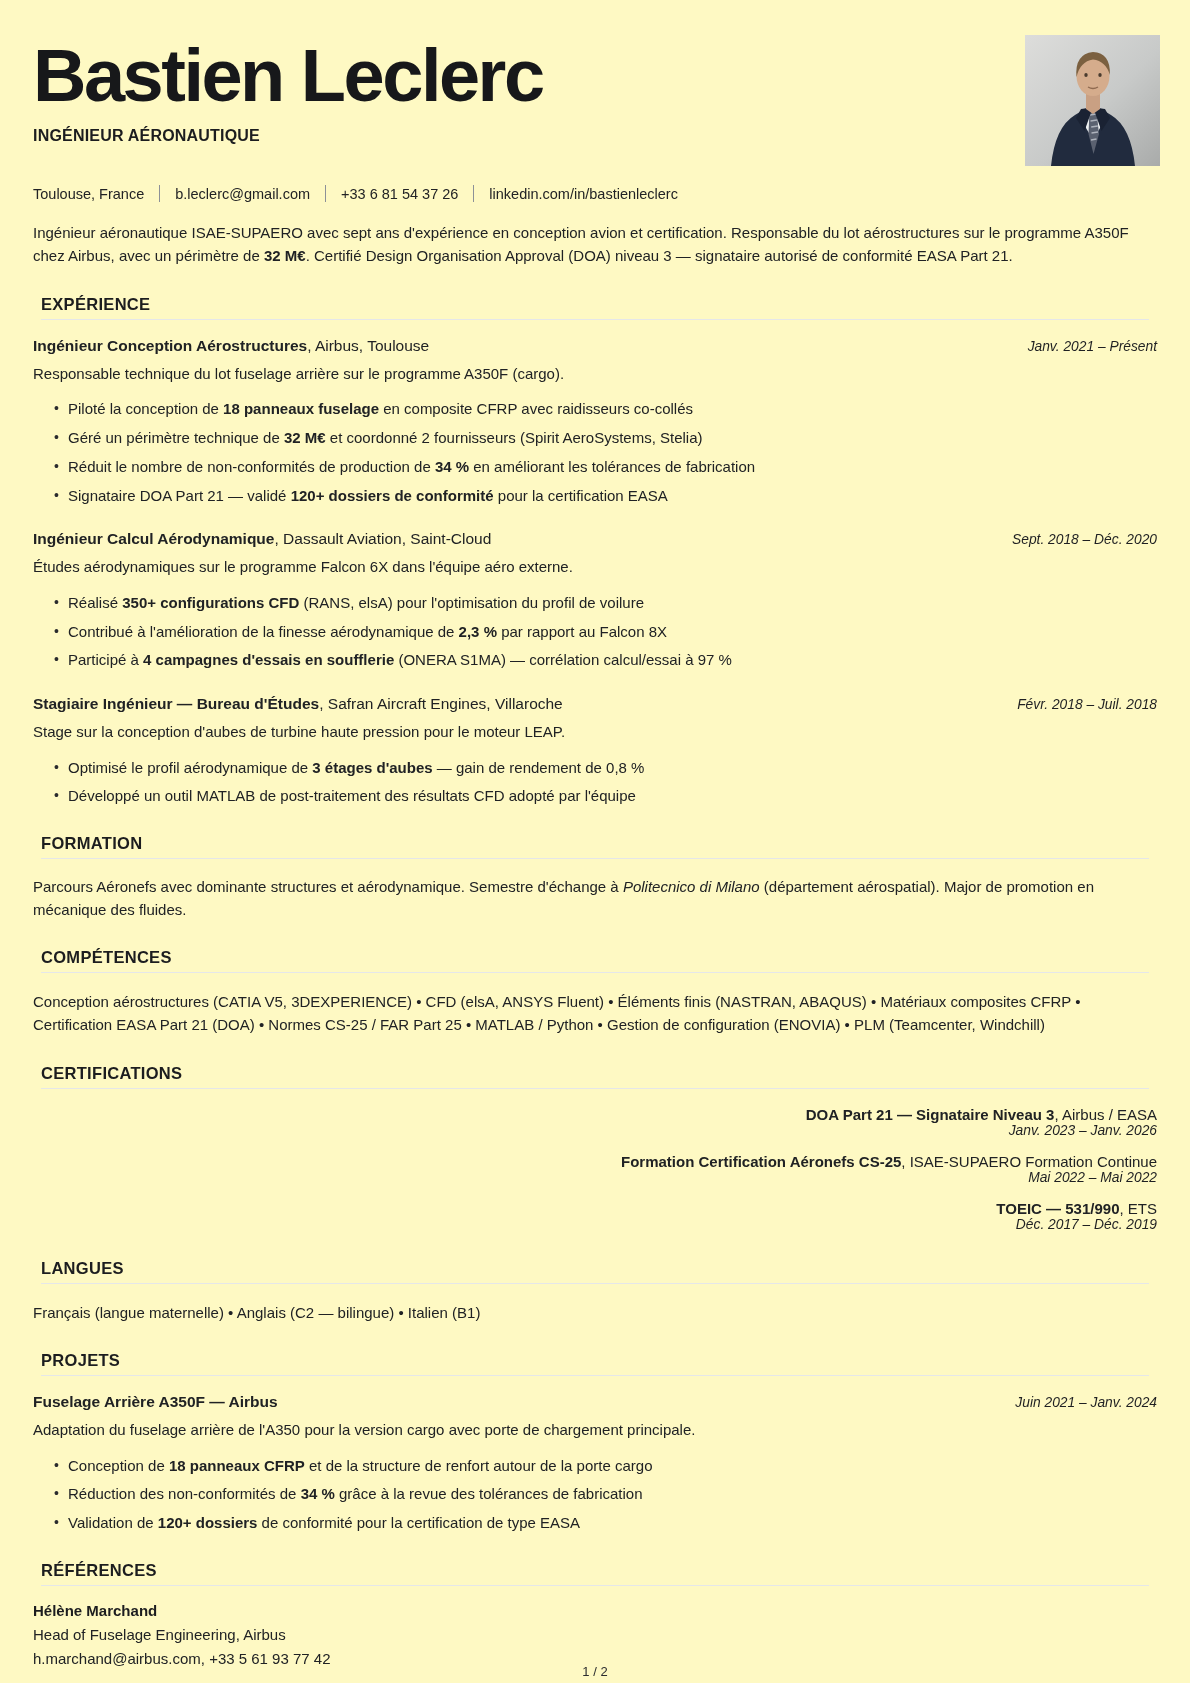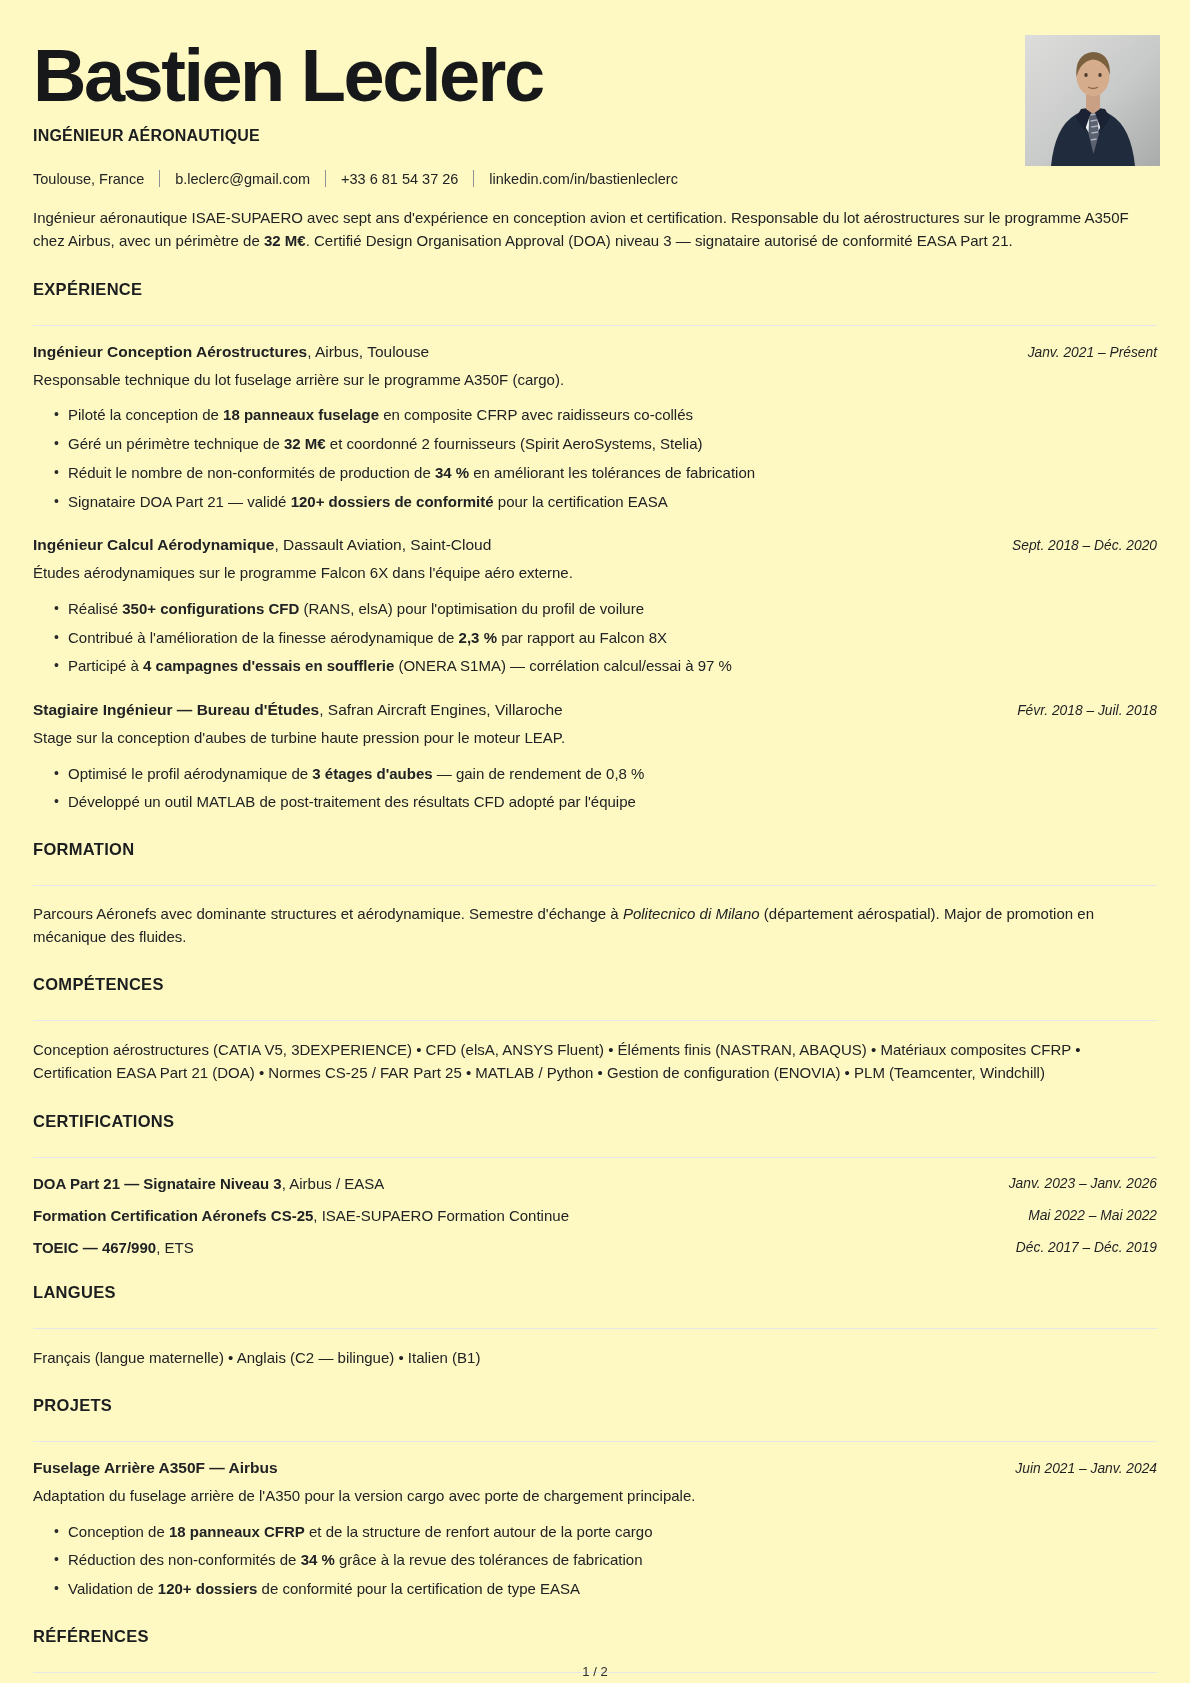--- a/index.html
+++ b/index.html
@@ -33,21 +33,21 @@
   }
   .photo {
     position: absolute;
     top: 35px;
     right: 30px;
     width: 135px;
     height: 131px;
     overflow: hidden;
   }
   .contact-row {
-    margin-top: 25px;
+    margin-top: 40px;
     display: flex;
     align-items: center;
     font-size: 14.5px;
     color: #222325;
   }
   .contact-sep {
     width: 1px;
     height: 17px;
     background: #8d9197;
     margin: 0 15px;
@@ -55,26 +55,26 @@
   .summary {
     margin-top: 19px;
     font-size: 15px;
     line-height: 1.56;
     color: #202224;
     max-width: 1124px;
   }
   
   .section { margin-top: 27px; }
   .section-heading {
-    margin: 0;
+    margin: 8px;
     font-size: 16.5px;
     font-weight: 700;
     letter-spacing: 0.3px;
     color: #1c1d1f;
-    padding-bottom: 26px;
+    padding-bottom: 5px;
     border-bottom: 1px solid #e5e7e9;
   }
   .entry { margin-top: 17px; }
   .entry + .entry { margin-top: 24px; }
   .entry-head {
     display: flex;
     justify-content: space-between;
     align-items: baseline;
   }
   .entry-title { font-size: 15.5px; color: #202224; }
@@ -110,23 +110,24 @@
   }
   .body-text {
     margin-top: 17px;
     font-size: 15px;
     line-height: 1.56;
     color: #202224;
   }
   .cert-row {
     display: flex;
     justify-content: space-between;
-    align-items: center;
+    align-items: flex-end;
     margin-top: 15px;
     font-size: 15px;
+    flex-direction: column;
   }
   .cert-row:first-of-type { margin-top: 17px; }
   .ref { margin-top: 16px; }
   .ref-name { font-size: 15px; font-weight: 700; color: #1c1d1f; }
   .ref-line { margin-top: 7px; font-size: 15px; color: #202224; }
   .footer {
     position: absolute;
     left: 0;
     right: 0;
     bottom: 4px;
@@ -239,21 +240,21 @@
     <h2 class="section-heading">CERTIFICATIONS</h2>
     <div class="cert-row">
       <div><span class="b" style="font-weight:700">DOA Part 21 — Signataire Niveau 3</span><span>, Airbus / EASA</span></div>
       <div class="dates">Janv. 2023 – Janv. 2026</div>
     </div>
     <div class="cert-row">
       <div><span class="b" style="font-weight:700">Formation Certification Aéronefs CS-25</span><span>, ISAE-SUPAERO Formation Continue</span></div>
       <div class="dates">Mai 2022 – Mai 2022</div>
     </div>
     <div class="cert-row">
-      <div><span class="b" style="font-weight:700">TOEIC — 467/990</span><span>, ETS</span></div>
+      <div><span class="b" style="font-weight:700">TOEIC — 531/990</span><span>, ETS</span></div>
       <div class="dates">Déc. 2017 – Déc. 2019</div>
     </div>
   </div>
 
   <div class="section">
     <h2 class="section-heading">LANGUES</h2>
     <div class="body-text">Français (langue maternelle) • Anglais (C2 — bilingue) • Italien (B1)</div>
   </div>
 
   <div class="section">

